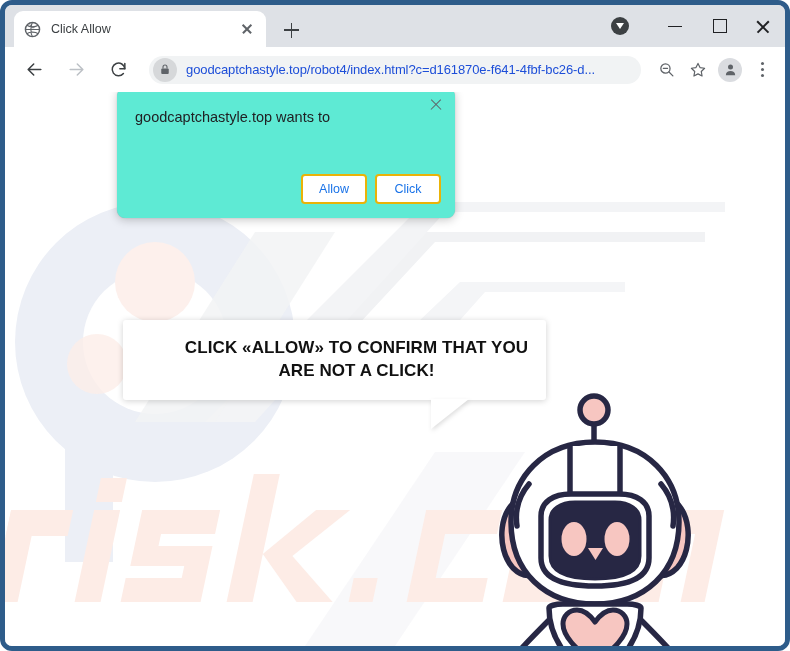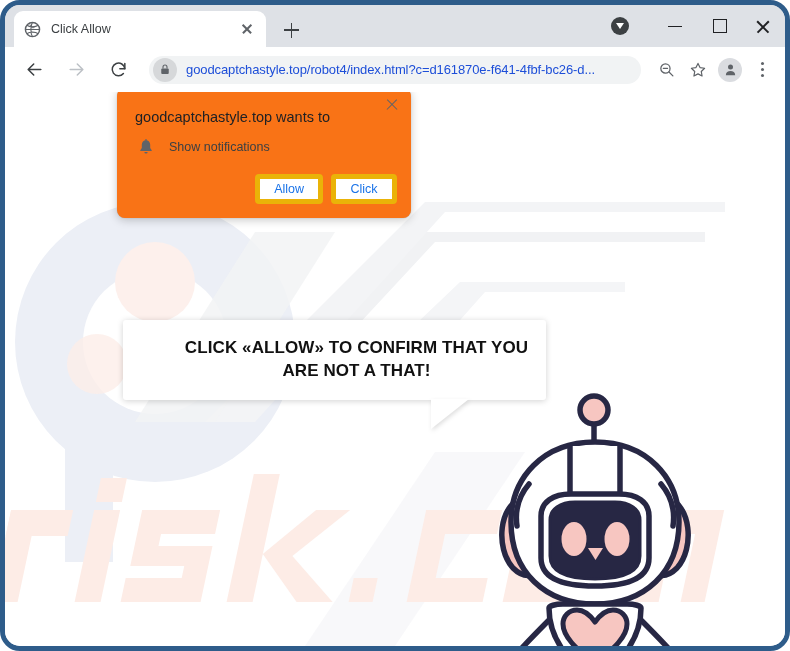--- a/index.html
+++ b/index.html
@@ -9,21 +9,21 @@
     background: #ffffff;
     overflow: hidden;
   }
 
   
   #browser-window {
     position: absolute;
     left: 0; top: 0;
     width: 790px; height: 651px;
     border: 5px solid #2e5c8a;
-    border-radius: 20px;
+    border-radius: 12px;
     background: #dfe1e5;
     overflow: hidden;
   }
 
   
   .tabstrip {
     position: relative;
     height: 42px;
     background: #dee1e6;
   }
@@ -204,22 +204,22 @@
     position: absolute;
     left: 0; top: 0;
     width: 780px; height: 554px;
     pointer-events: none;
   }
 
   
   .perm-dialog {
     position: absolute;
     left: 112px; top: -4px;
-    width: 294px; height: 130px;
-    background: #f97316;
+    width: 338px; height: 130px;
+    background: #5eead4;
     border-radius: 8px;
     box-shadow: 0 2px 10px rgba(0,0,0,.22), 0 0 1px rgba(0,0,0,.25);
   }
   .perm-close {
     position: absolute;
     right: 9px; top: 7px;
     width: 20px; height: 20px;
     cursor: pointer;
   }
   .perm-close::before, .perm-close::after {
@@ -249,21 +249,21 @@
   }
   .perm-actions {
     position: absolute;
     right: 14px; bottom: 14px;
     display: flex;
     gap: 8px;
   }
   .perm-btn {
     min-width: 66px;
     height: 30px;
-    border: 5px solid #eab308;
+    border: 2px solid #eab308;
     border-radius: 4px;
     background: #ffffff;
     color: #1a73e8;
     font-size: 12.5px;
     font-family: "Liberation Sans", sans-serif;
     cursor: pointer;
     padding: 0 14px;
   }
 
   
@@ -435,40 +435,30 @@
 
         <path d="M606 418 h78 v92 h-78 z M630 442 v44 h30 v-44 z"></path>
 
         <path d="M704 418 h104 v92 h-24 v-68 h-22 v68 h-24 v-68 h-10 v68 h-24 z"></path>
       </g>
     </svg>
 
     <div class="perm-dialog">
       <div class="perm-close"></div>
       <div class="perm-title">goodcaptchastyle.top wants to</div>
-      <div class="perm-row">
-        <span class="bell">
-          <svg width="18" height="18" viewBox="0 0 24 24">
-            <path d="M12 3c-3.3 0-5.6 2.6-5.6 5.8v4.4L4.4 16.2v1.1h15.2v-1.1l-2-3V8.8C17.6 5.6 15.3 3 12 3z" fill="#5f6368"></path>
-            <path d="M9.8 18.6a2.2 2.2 0 0 0 4.4 0z" fill="#5f6368"></path>
-            <rect x="11.2" y="1.4" width="1.6" height="2.4" fill="#5f6368"></rect>
-          </svg>
-        </span>
-        <span class="perm-label">Show notifications</span>
-      </div>
       <div class="perm-actions">
         <button class="perm-btn">Allow</button>
         <button class="perm-btn">Click</button>
       </div>
     </div>
 
     <div class="bubble">
       <div class="bubble-text">
         <span>CLICK «ALLOW» TO CONFIRM THAT YOU</span><br>
-        <span>ARE NOT A THAT!</span>
+        <span>ARE NOT A CLICK!</span>
       </div>
     </div>
     <div class="bubble-tail"></div>
 
     <svg class="robot" viewBox="0 0 250 300">
       <g fill="none" stroke="#272744" stroke-width="5.5" stroke-linecap="round" stroke-linejoin="round">
 
         <path d="M123 44 L123 62"></path>
 
         <circle cx="123" cy="30" r="14" fill="#f7c6c1"></circle>

